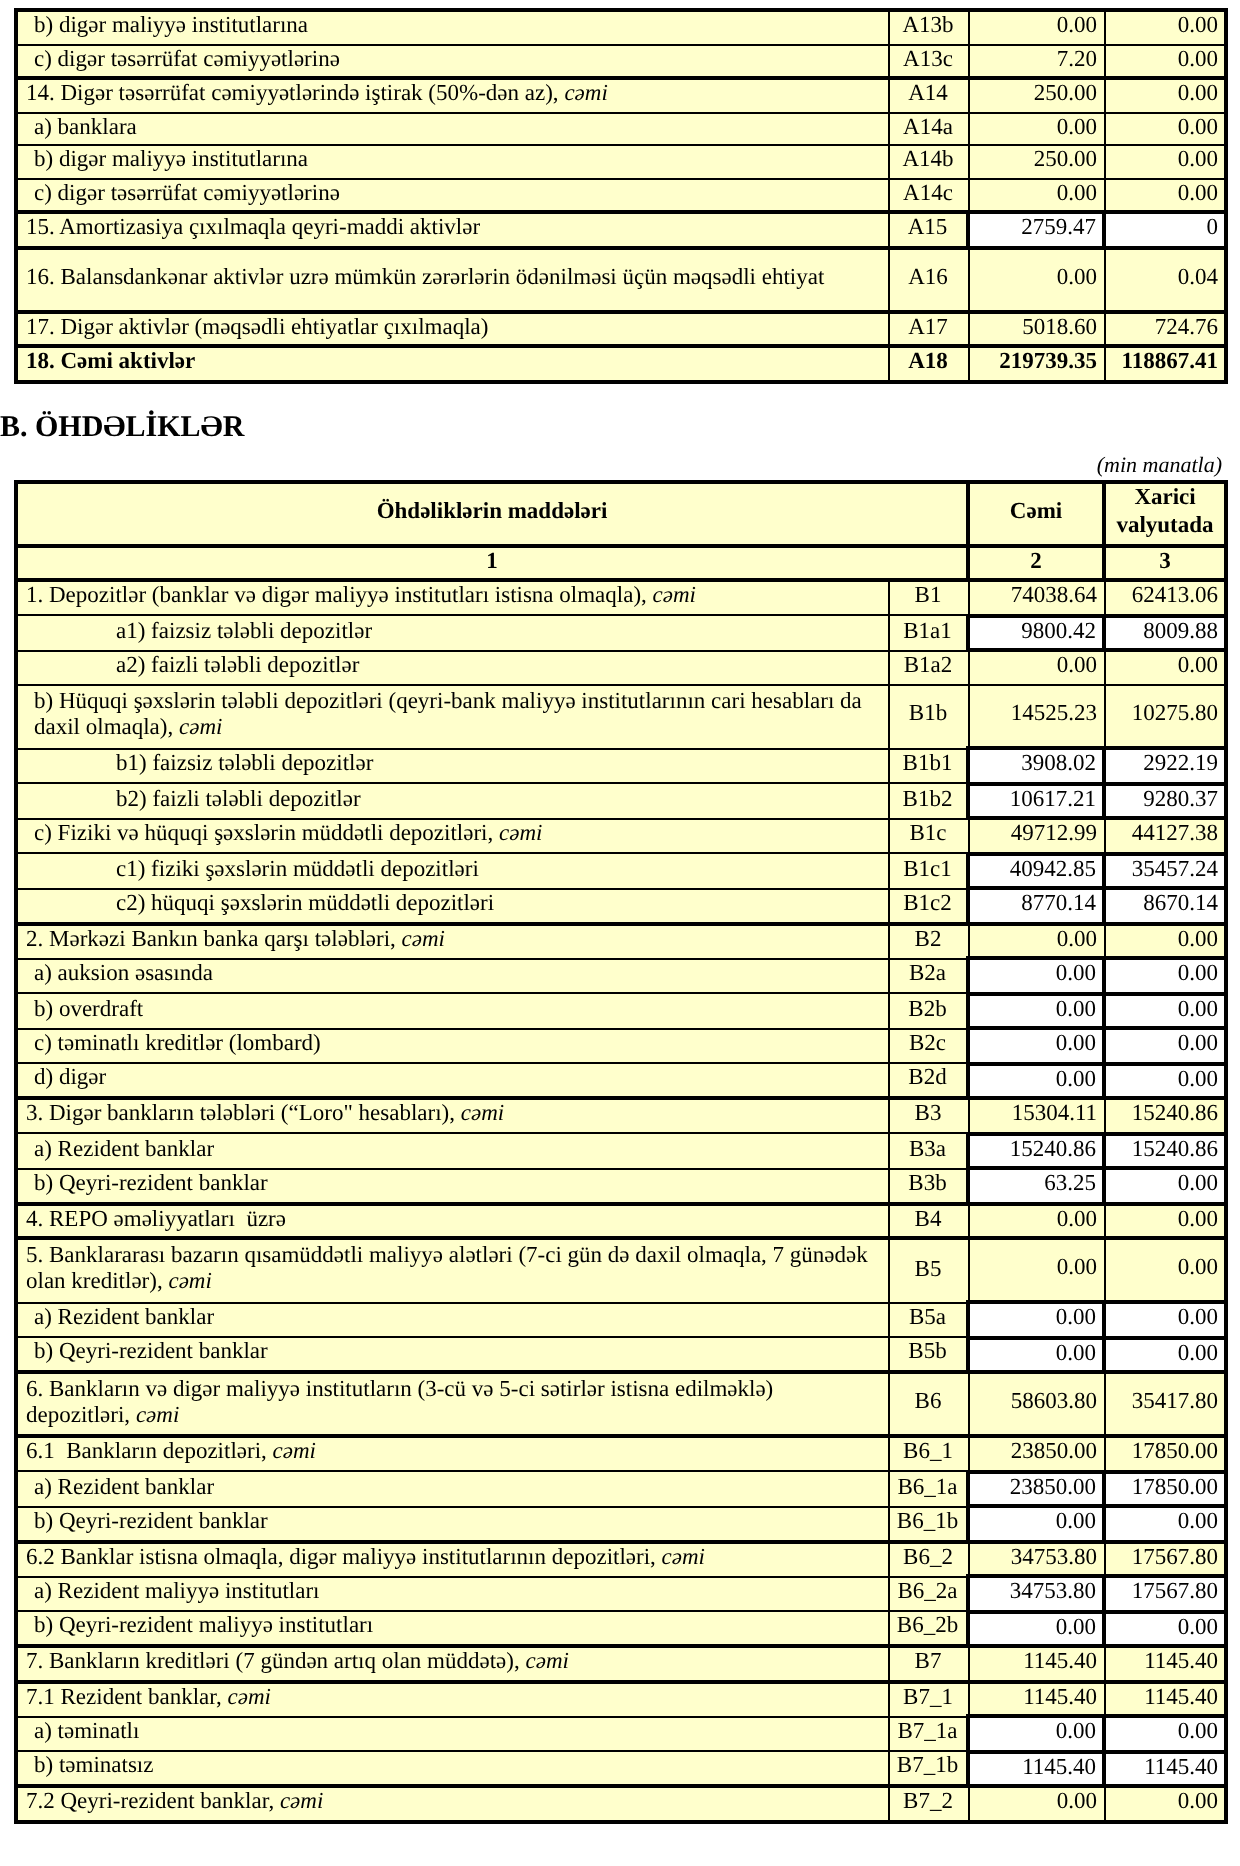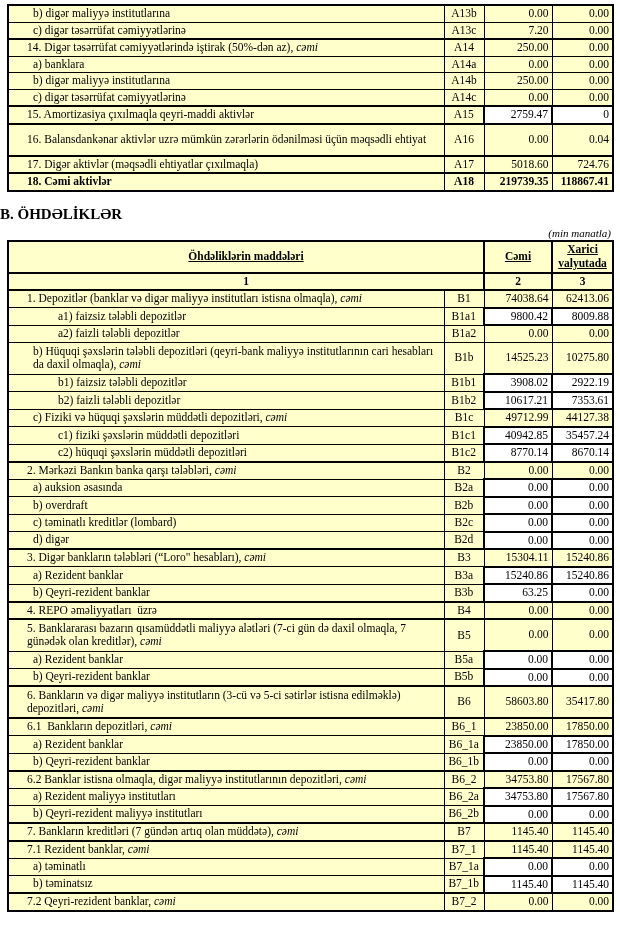--- a/index.html
+++ b/index.html
@@ -20,28 +20,28 @@
   td{
     border:1px solid var(--border);background:var(--cell-fill);
     font-size:11.5px;line-height:13.5px;padding:1px 3px;vertical-align:middle;
     overflow:hidden;
   }
   tr{height:16px;}
   tr.tall{height:32px;}
   tr.sec > td{border-top-width:2px;}
   tr.bold > td{font-weight:bold;}
   td.desc{text-align:left;white-space:pre-wrap;}
-  td.ind0{padding-left:18px;margin-left:12px;}
-  td.ind1{padding-left:24px;}
+  td.ind0{padding-left:4px;margin-left:12px;}
+  td.ind1{padding-left:8px;}
   td.ind2{padding-left:49px;}
   td.code{text-align:center;}
   td.num{text-align:right;padding-right:3px;}
   td.w{background:var(--input-fill);border-width:2px;}
   thead td{font-weight:bold;text-align:center;border-width:2px;white-space:normal;}
-  thead tr.h1row{height:32px;text-decoration:underline;}
+  thead tr.h1row{height:32px;}
   thead tr.numrow{height:13px;}
   .section-title{
     text-align:left;font-weight:bold;font-size:15px;margin:14px 0 0 0;
   }
   .unit-note{
     text-align:right;font-style:italic;font-size:11px;margin:4px 9px 1px 0;
   }
 </style>
 </head>
 <body>
@@ -170,21 +170,21 @@
         <tr class="">
           <td class="desc ind2">b1) faizsiz tələbli depozitlər</td>
           <td class="code">B1b1</td>
           <td class="num w">3908.02</td>
           <td class="num w">2922.19</td>
         </tr>
         <tr class="">
           <td class="desc ind2">b2) faizli tələbli depozitlər</td>
           <td class="code">B1b2</td>
           <td class="num w">10617.21</td>
-          <td class="num w">7353.61</td>
+          <td class="num w">9280.37</td>
         </tr>
         <tr class="">
           <td class="desc ind1">c) Fiziki və hüquqi şəxslərin müddətli depozitləri, <i>cəmi</i></td>
           <td class="code">B1c</td>
           <td class="num">49712.99</td>
           <td class="num">44127.38</td>
         </tr>
         <tr class="">
           <td class="desc ind2">c1) fiziki şəxslərin müddətli depozitləri</td>
           <td class="code">B1c1</td>

